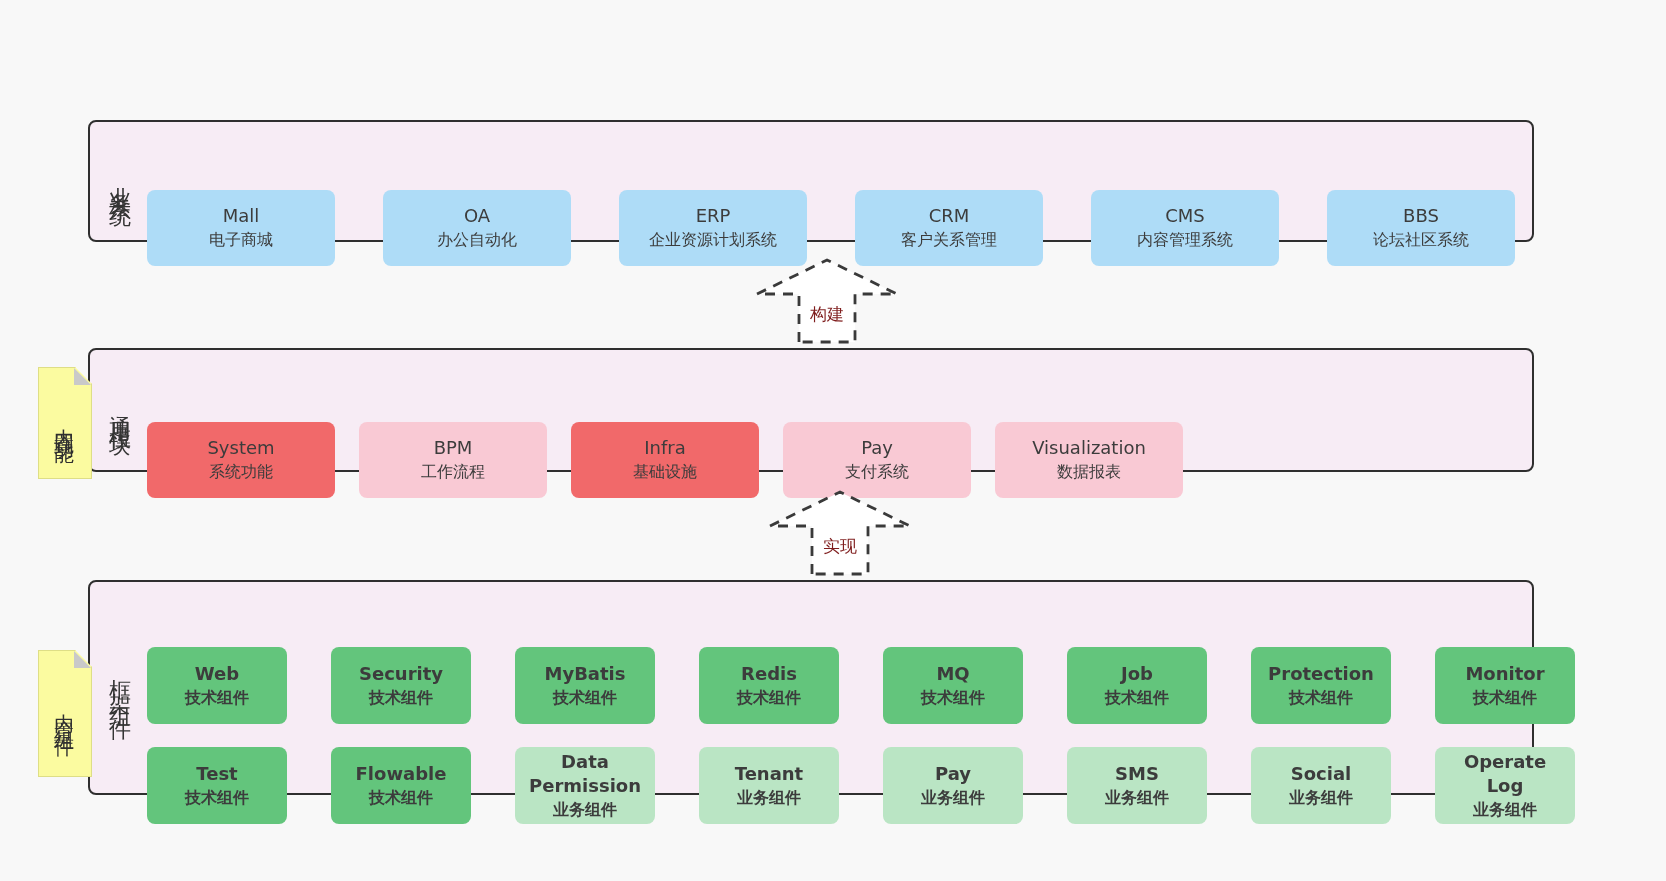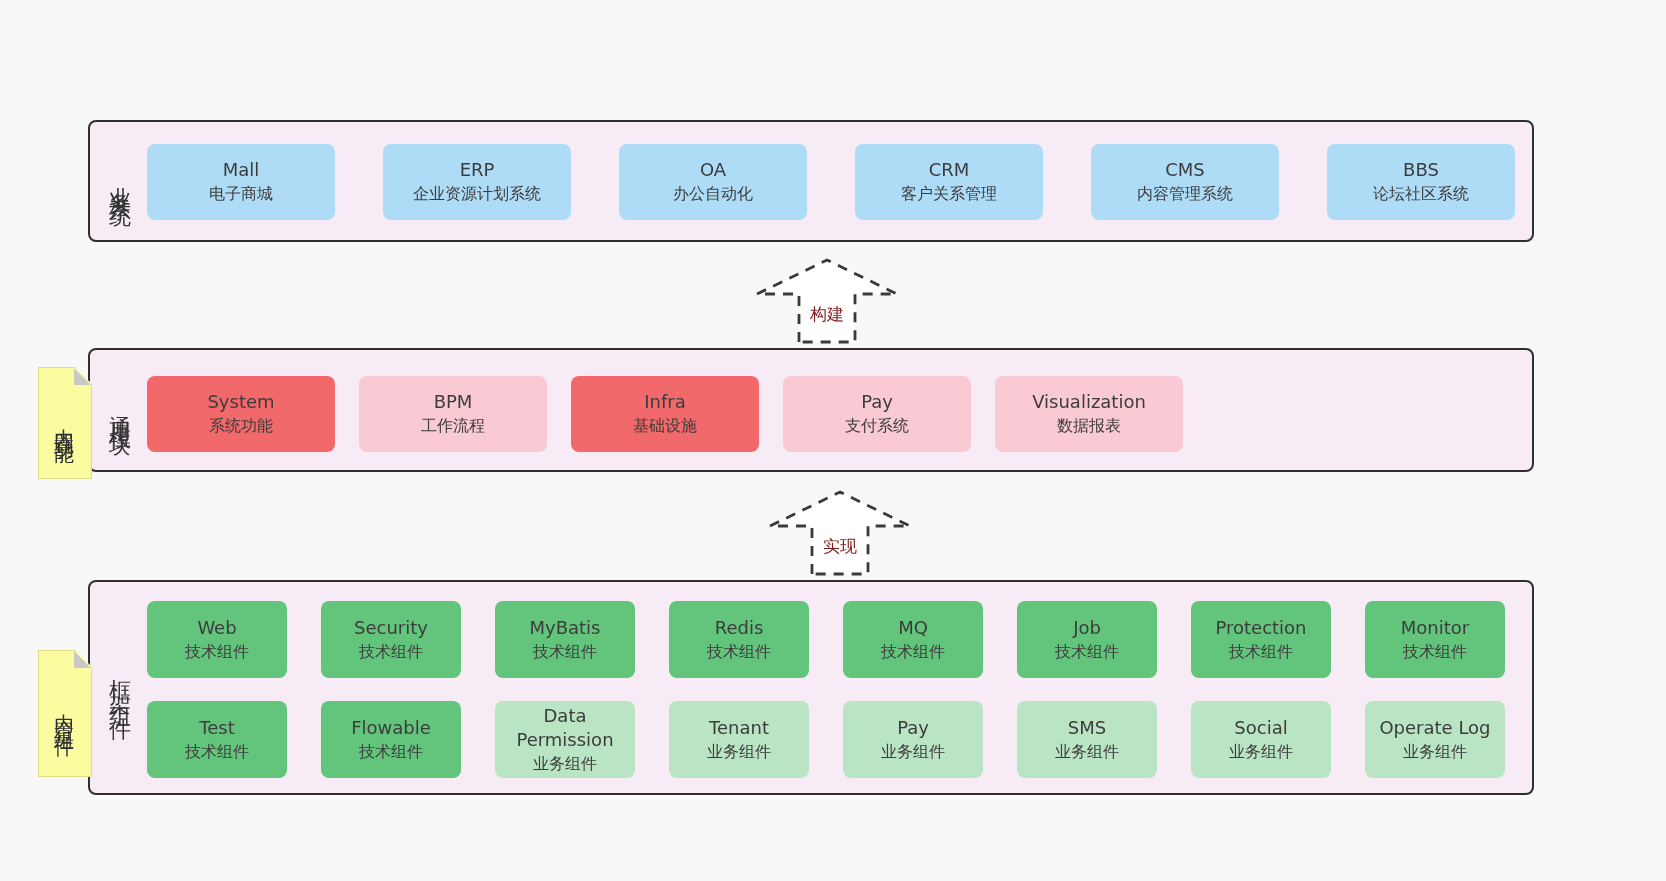--- a/index.html
+++ b/index.html
@@ -21,27 +21,27 @@
   .side-label{
     position:absolute;left:13px;top:50%;transform:translateY(-50%);
     writing-mode:vertical-rl;text-orientation:upright;
     font-size:22px;letter-spacing:6px;white-space:nowrap;color:#343434;
     width:32px;text-align:center;
   }
   #layer-framework .side-label{letter-spacing:13px;}
   .boxes{position:absolute;left:57px;display:flex;gap:48px;}
   #layer-business .boxes{top:22px;}
   #layer-modules .boxes{top:26px;gap:24px;}
-  .boxes-row{position:absolute;left:57px;display:flex;gap:34px;}
+  .boxes-row{position:absolute;left:57px;display:flex;gap:44px;font-weight:bold;}
   .row1{top:19px;}
   .row2{top:119px;}
   .box{
     width:188px;height:76px;border-radius:8px;box-sizing:border-box;
     display:flex;flex-direction:column;align-items:center;justify-content:center;
-    text-align:center;padding:2px 6px;
+    text-align:center;padding:2px 6px;margin-top:46px;
   }
   .box.small{width:140px;height:77px;padding:2px 9px;}
   .box-name{font-size:18px;line-height:24px;}
   .box-desc{font-size:16px;line-height:24px;}
   .blue{background:var(--blue,#aedcf7);}
   .red{background:var(--red,#f1696a);}
   .pink{background:var(--pink,#f9c9d4);}
   .green{background:var(--green,#63c57c);}
   .lgreen{background:var(--light-green,#bae5c4);}
   .note{
@@ -75,26 +75,26 @@
 <body>
 
 <div class="container" id="layer-business">
   <div class="side-label">业务系统</div>
   <div class="boxes">
     <div class="box blue">
       <div class="box-name">Mall</div>
       <div class="box-desc">电子商城</div>
     </div>
     <div class="box blue">
+      <div class="box-name">OA</div>
+      <div class="box-desc">办公自动化</div>
+    </div>
+    <div class="box blue">
       <div class="box-name">ERP</div>
       <div class="box-desc">企业资源计划系统</div>
-    </div>
-    <div class="box blue">
-      <div class="box-name">OA</div>
-      <div class="box-desc">办公自动化</div>
     </div>
     <div class="box blue">
       <div class="box-name">CRM</div>
       <div class="box-desc">客户关系管理</div>
     </div>
     <div class="box blue">
       <div class="box-name">CMS</div>
       <div class="box-desc">内容管理系统</div>
     </div>
     <div class="box blue">

